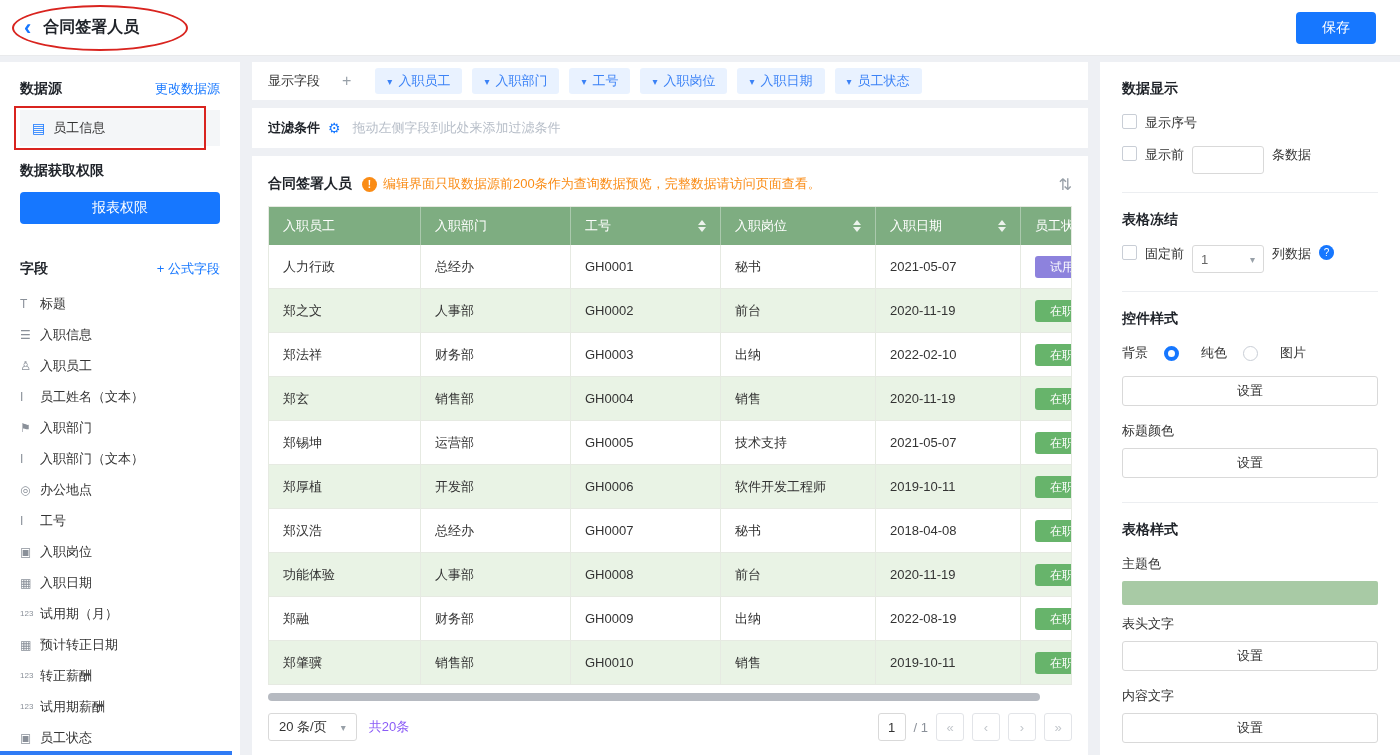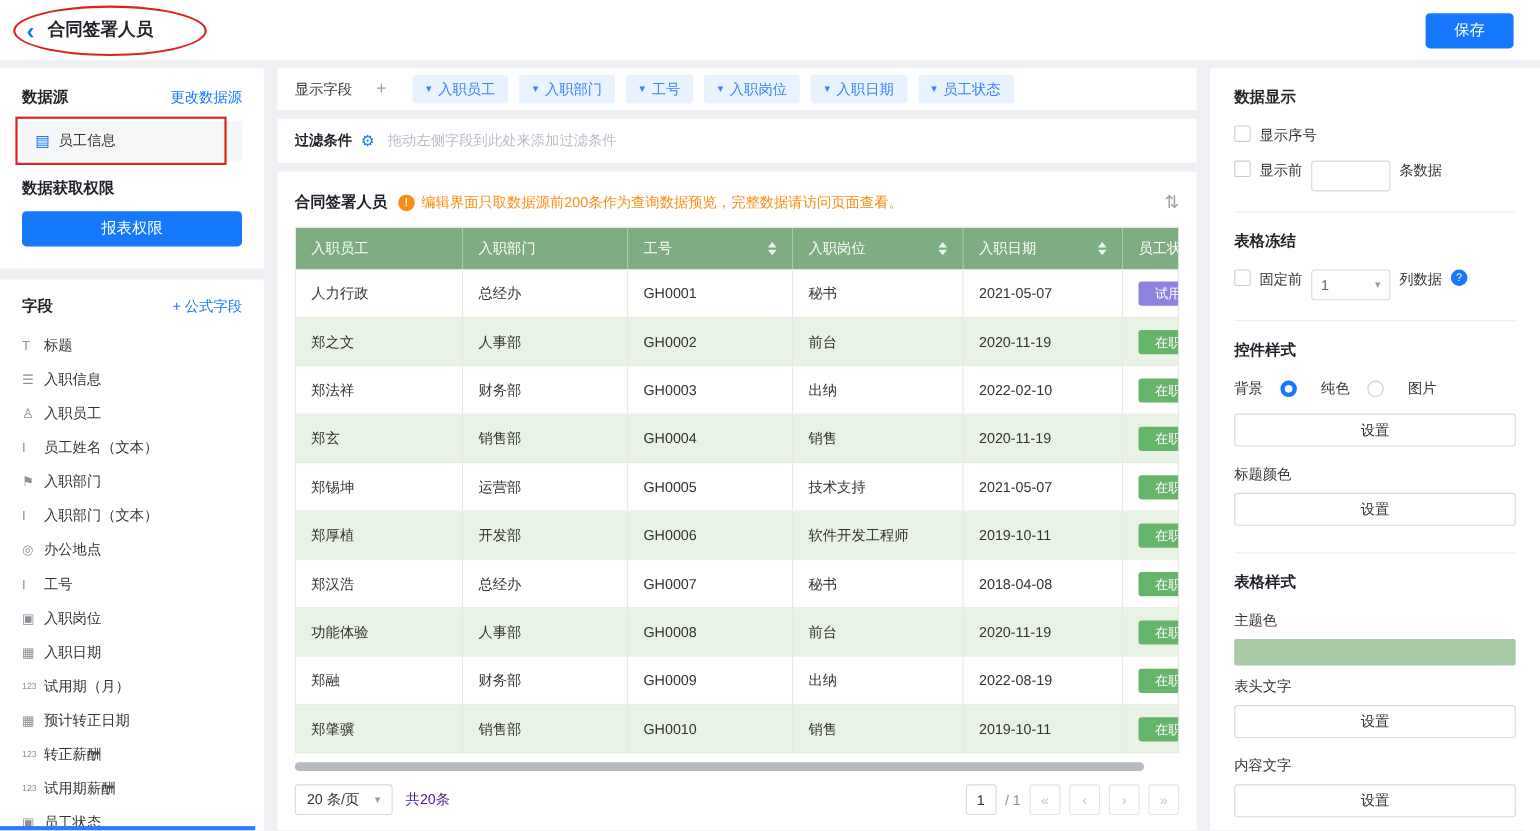--- a/index.html
+++ b/index.html
@@ -28,21 +28,21 @@
   .row-between{display:flex;align-items:center;justify-content:space-between}
   .h{font-size:14px;font-weight:bold;color:#1f2329}
   .link{color:#1677ff;font-size:13px}
   .ds-item{margin:12px 0 16px 0;height:36px;background:#f4f6f8;display:flex;align-items:center;
            padding:0 12px;position:relative;cursor:pointer}
   .doc-icon{color:#1677ff;font-size:14px;margin-right:8px}
   .annot-rect{position:absolute;left:-6px;top:-4px;width:192px;height:calc(100% + 8px);
               border:2.5px solid #d9241f;pointer-events:none}
   .perm-btn{margin-top:12px;width:100%;height:32px;background:#1677ff;color:#fff;border:none;
             border-radius:4px;font-size:14px;cursor:pointer;font-family:inherit}
-  .fields-panel{margin-top:10px;flex:1;padding:16px 20px;overflow:hidden}
+  .fields-panel{flex:1;padding:16px 20px;overflow:hidden}
   .field-list{margin-top:10px}
   .field-item{height:31px;display:flex;align-items:center;cursor:grab}
   .f-icon{width:20px;color:#8a9099;font-size:12px;flex:none}
   .f-icon.small{font-size:8px;letter-spacing:0}
   .f-label{color:#333;font-size:13px;white-space:nowrap}
   .left-scroll{position:absolute;left:0;bottom:0;width:232px;height:4px;background:#2f7bf5;z-index:2}
 
   
   .center-col{width:836px;margin-left:12px;display:flex;flex-direction:column}
   .chips-bar{height:38px;display:flex;align-items:center;padding:0 16px;gap:22px}
@@ -78,21 +78,21 @@
   .sorter i{display:block;width:0;height:0;border-left:4px solid transparent;border-right:4px solid transparent}
   .sorter .up{border-bottom:5px solid rgba(255,255,255,.85)}
   .sorter .down{border-top:5px solid rgba(255,255,255,.85)}
   .hscroll{margin-top:8px;height:8px;width:96%;background:#b6bac1;border-radius:4px;cursor:pointer}
 
   .tfoot{margin-top:12px;display:flex;align-items:center;justify-content:space-between}
   .tfoot-left{display:flex;align-items:center;gap:12px}
   .select-box{height:28px;border:1px solid #d9d9d9;border-radius:3px;display:inline-flex;align-items:center;
               padding:0 10px;gap:14px;color:#333;cursor:pointer;background:#fff}
   .select-box .caret{color:#98a0a8;font-size:10px}
-  .total-text{color:#4c1d95}
+  .total-text{color:#8b5cf6}
   .tfoot-right{display:flex;align-items:center;gap:8px}
   .page-box{width:28px;height:28px;border:1px solid #d9d9d9;border-radius:3px;display:flex;
             align-items:center;justify-content:center;color:#333;background:#fff;cursor:pointer}
   .page-total{color:#8a9099}
   .nav-btn{width:28px;height:28px;border:1px solid #e2e4e8;border-radius:3px;background:#fff;
            color:#c3c7cc;display:flex;align-items:center;justify-content:center;font-size:13px;cursor:pointer}
 
   
   .right-col{width:300px;margin-left:12px;padding:18px 22px;overflow:hidden}
   .sec-h{font-size:14px;font-weight:bold;color:#1f2329;margin-bottom:16px}

